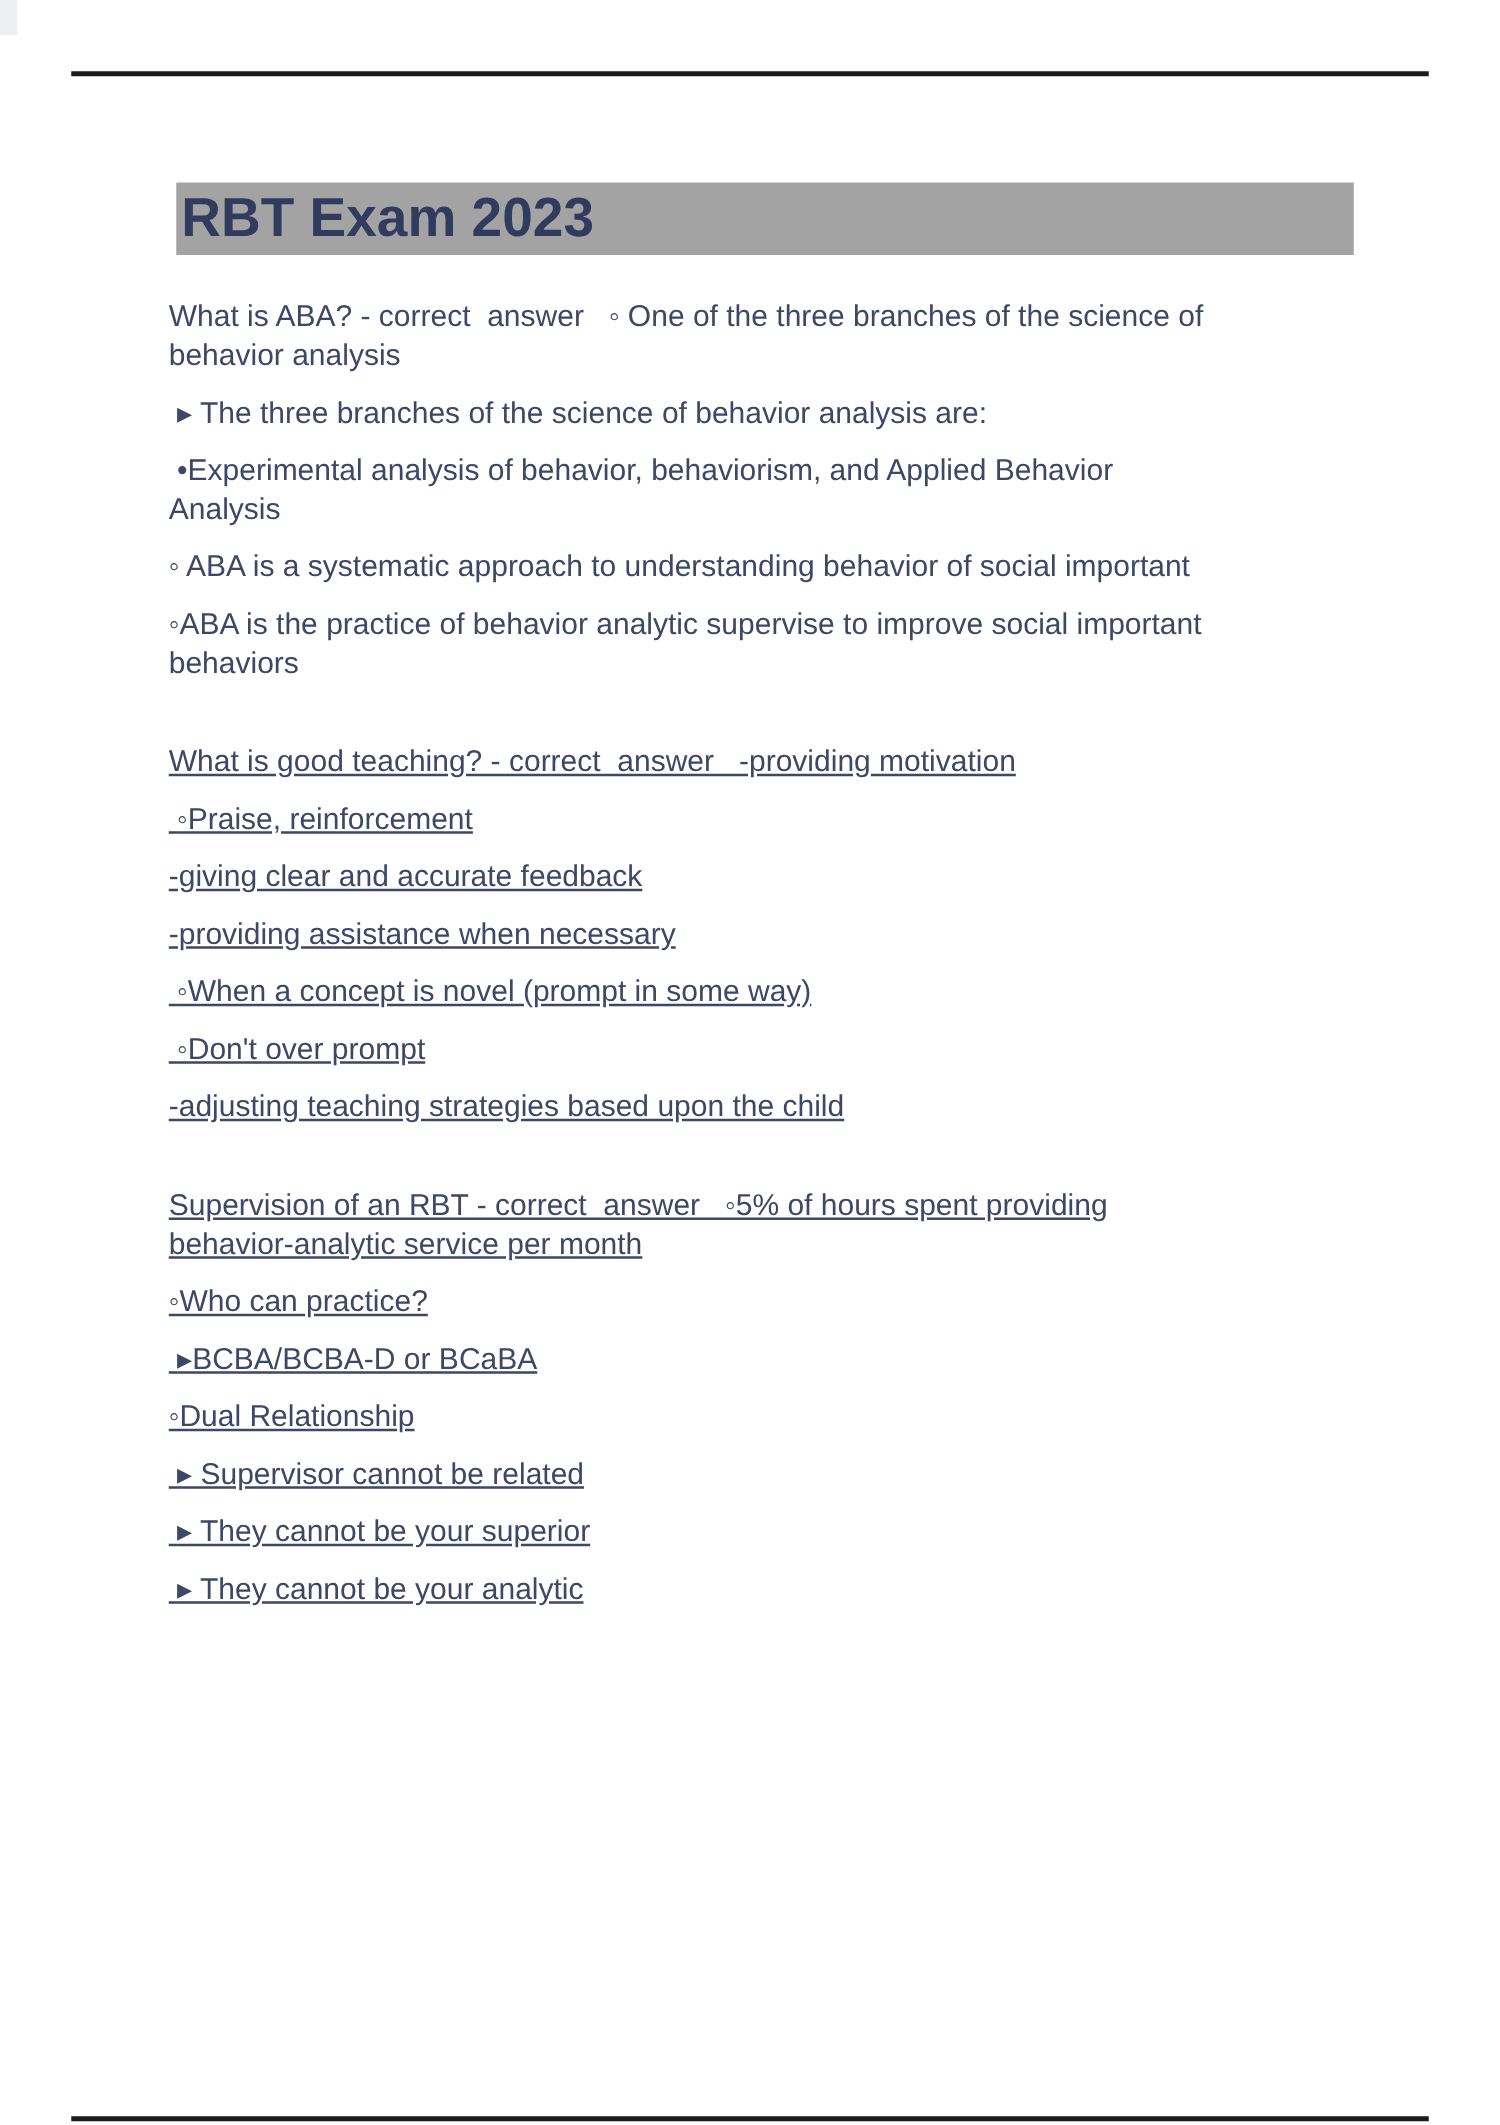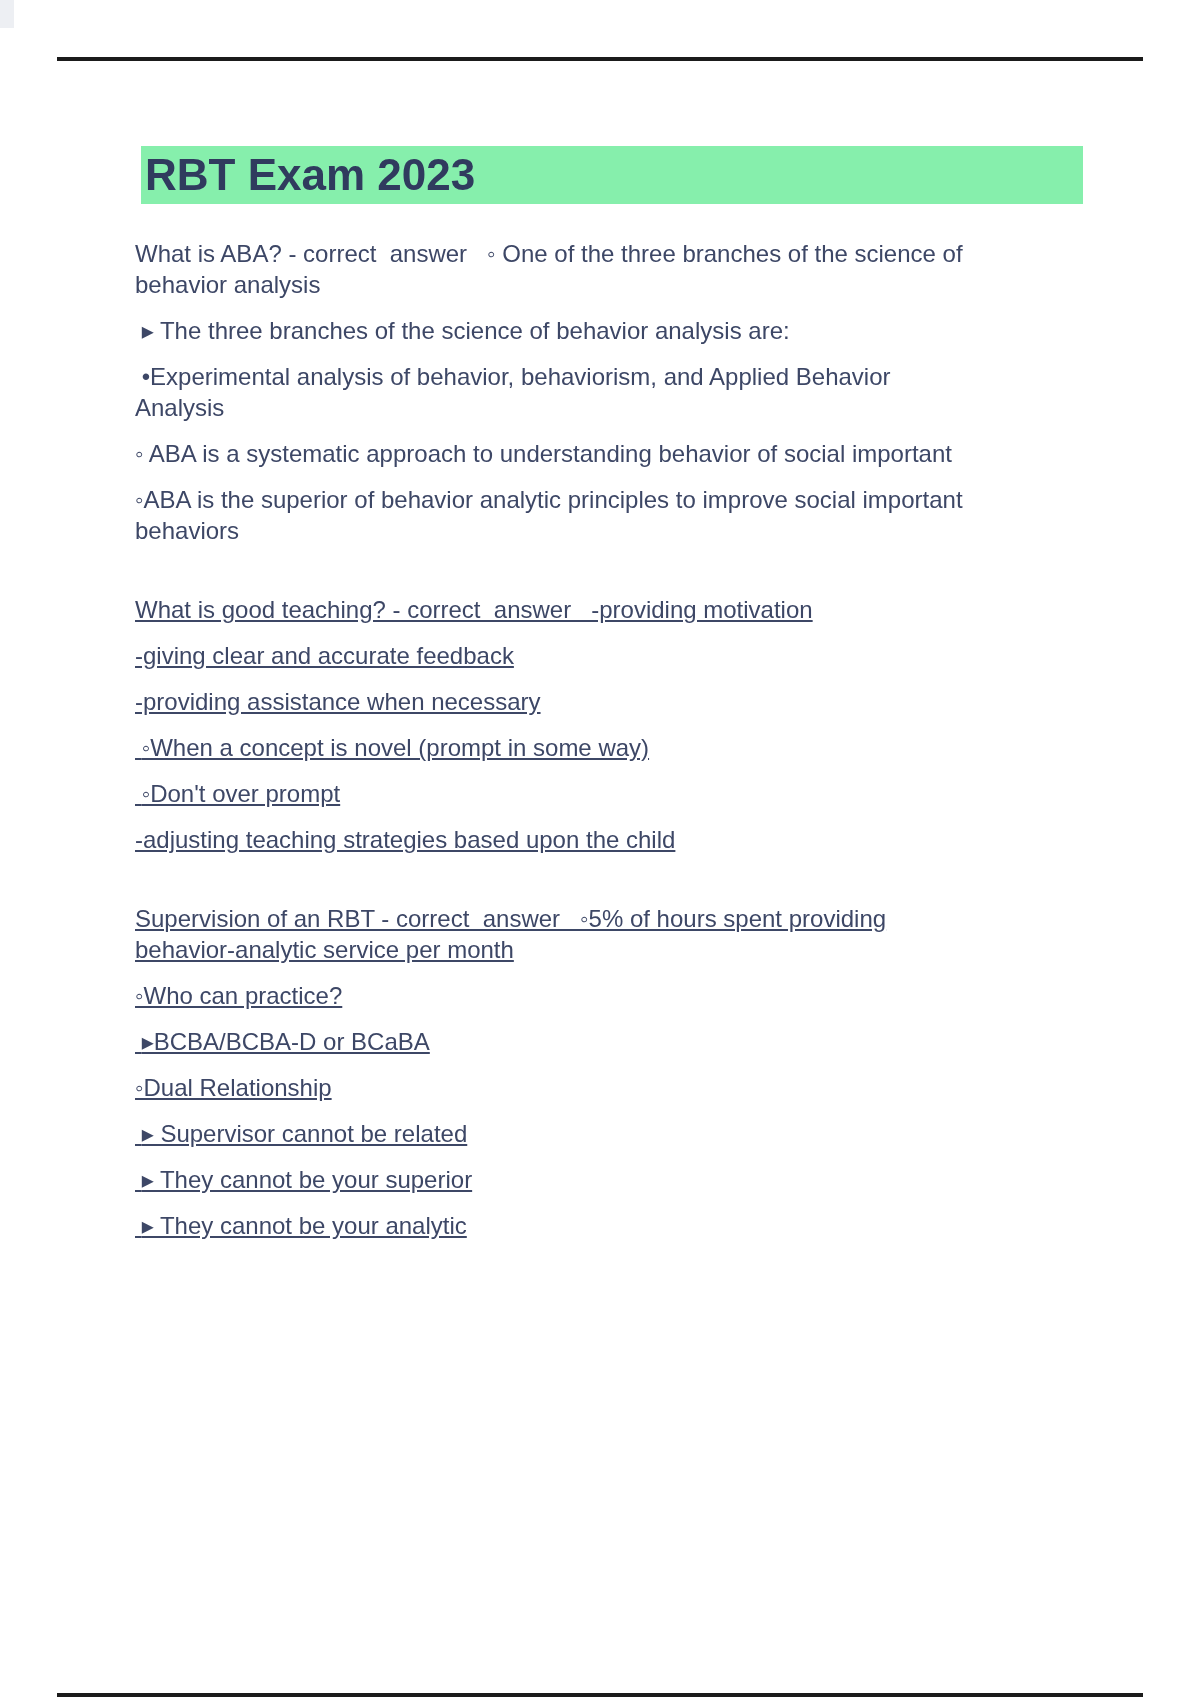--- a/index.html
+++ b/index.html
@@ -32,21 +32,21 @@
   .rule-bottom { top: 1693px; }
   .content {
     position: absolute;
     left: 135px;
     top: 146px;
     width: 962px;
   }
   h1.doc-title {
     margin: 0 0 34px 6px;
     width: 938px;
-    background: #86efac;
+    background: #a3a3a3;
     color: #303b5e;
     font-size: 44px;
     font-weight: bold;
     line-height: 58px;
     padding-left: 4px;
     letter-spacing: 0px;
   }
   .qa-section + .qa-section {
     margin-top: 48px;
     text-decoration: underline;
@@ -68,25 +68,26 @@
 <div class="content">
   <h1 class="doc-title">RBT Exam 2023</h1>
   <div id="document-body">
       <section class="qa-section">
         <p>What is ABA? - correct  answer   ◦ One of the three branches of the science of
 behavior analysis</p>
         <p> ▸ The three branches of the science of behavior analysis are:</p>
         <p> •Experimental analysis of behavior, behaviorism, and Applied Behavior
 Analysis</p>
         <p>◦ ABA is a systematic approach to understanding behavior of social important</p>
-        <p>◦ABA is the superior of behavior analytic principles to improve social important
+        <p>◦ABA is the practice of behavior analytic supervise to improve social important
 behaviors</p>
       </section>
       <section class="qa-section">
         <p>What is good teaching? - correct  answer   -providing motivation</p>
+        <p> ◦Praise, reinforcement</p>
         <p>-giving clear and accurate feedback</p>
         <p>-providing assistance when necessary</p>
         <p> ◦When a concept is novel (prompt in some way)</p>
         <p> ◦Don't over prompt</p>
         <p>-adjusting teaching strategies based upon the child</p>
       </section>
       <section class="qa-section">
         <p>Supervision of an RBT - correct  answer   ◦5% of hours spent providing
 behavior-analytic service per month</p>
         <p>◦Who can practice?</p>

